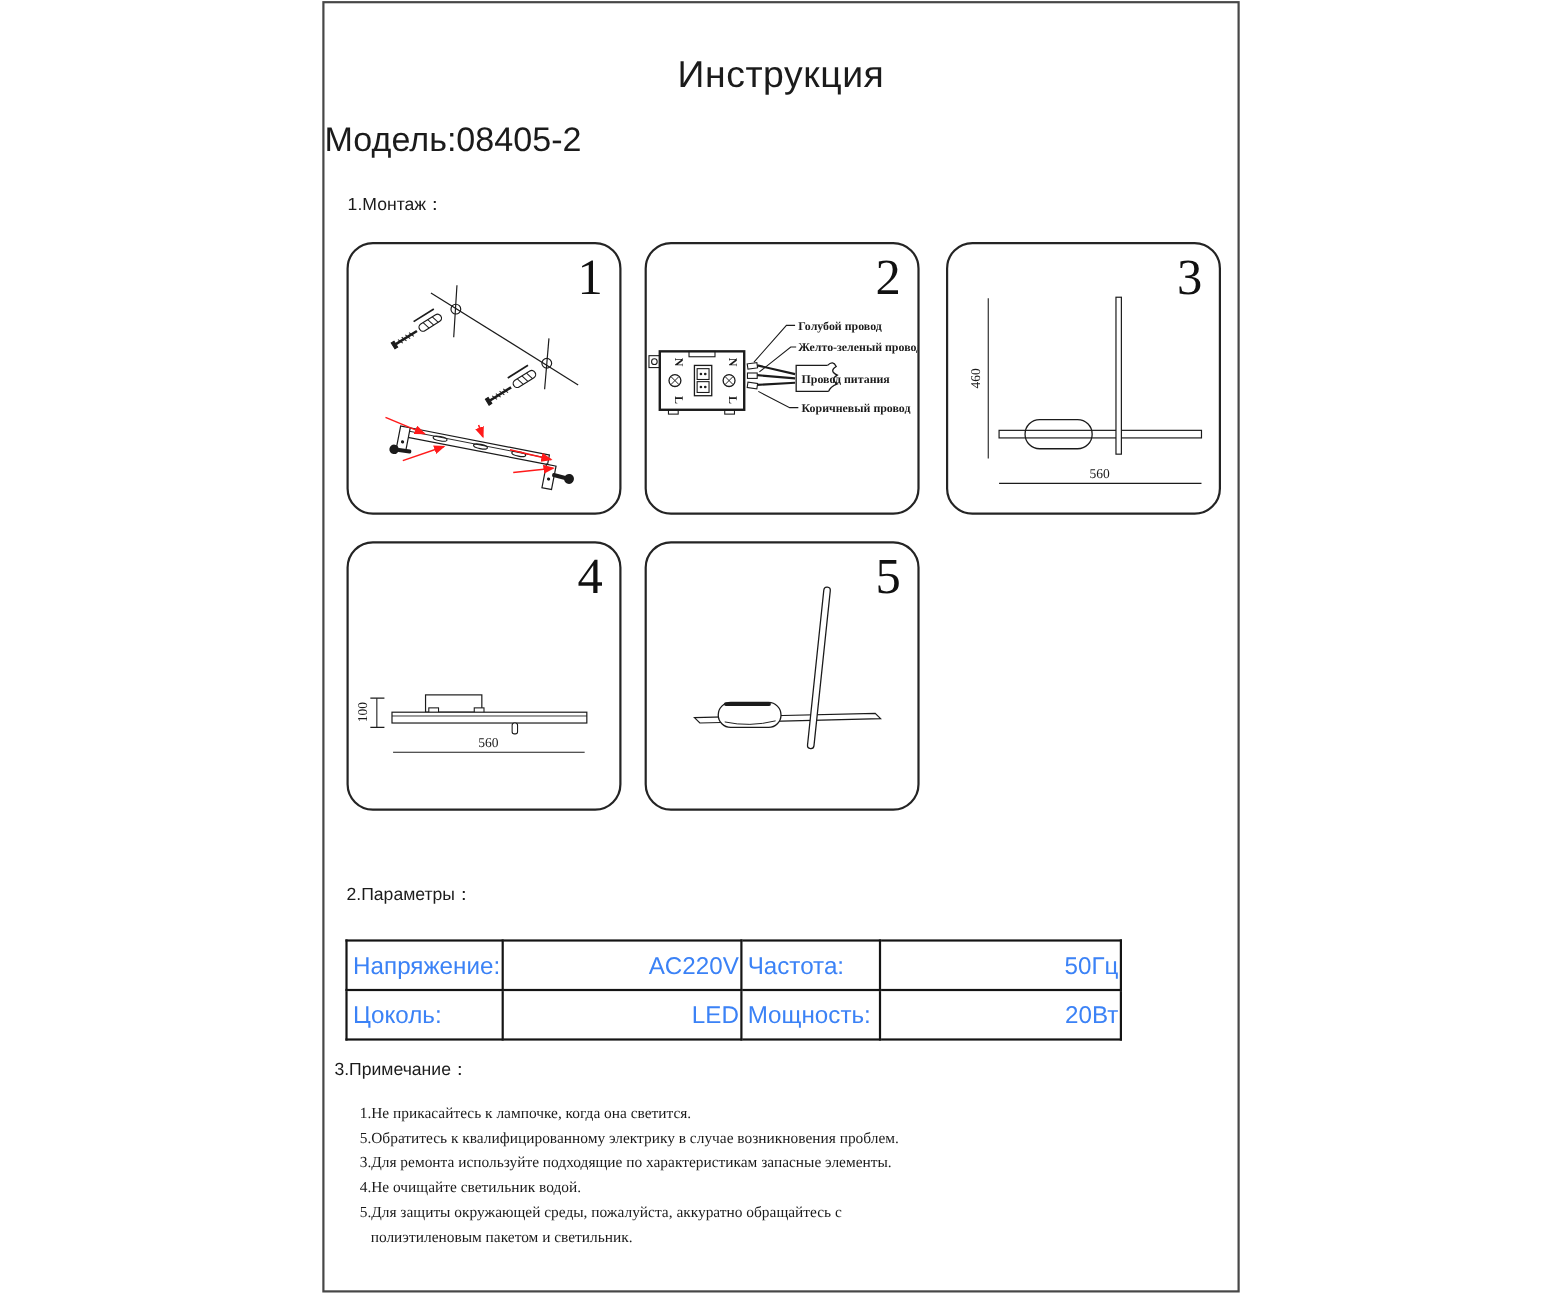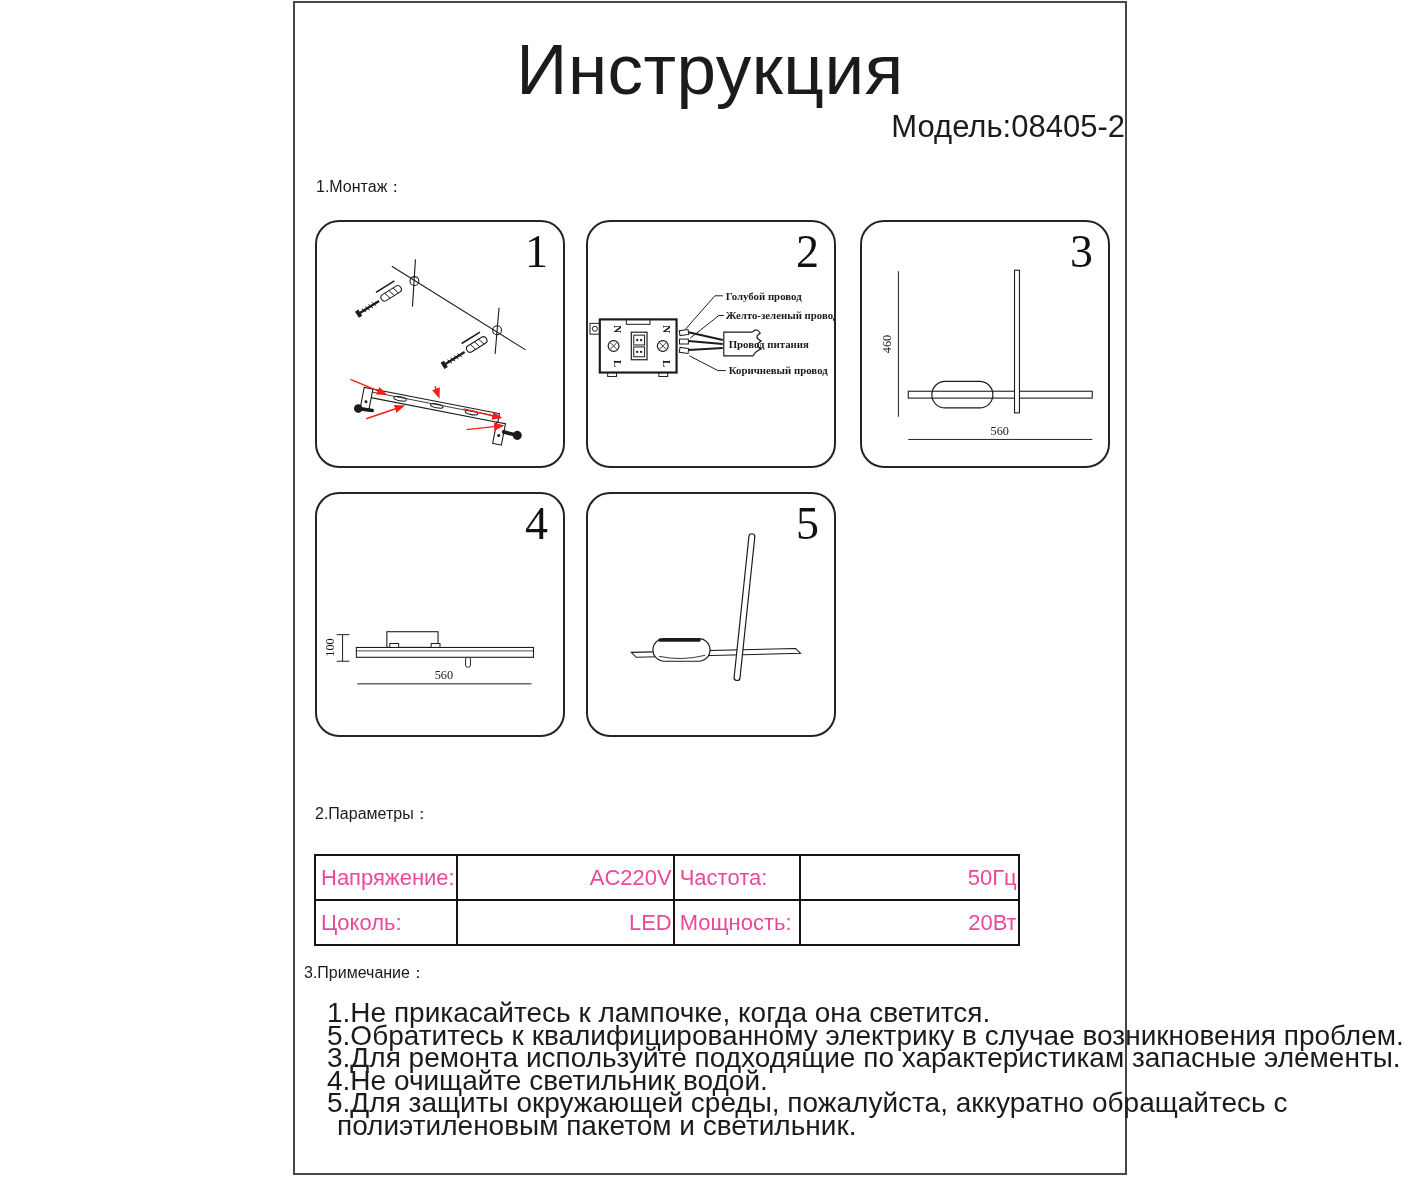--- a/index.html
+++ b/index.html
@@ -5,25 +5,25 @@
   html,body{margin:0;padding:0;}
   body{
     width:1417px;height:1181px;position:relative;background:#ffffff;
     font-family:"Liberation Sans", sans-serif;color:#1b1b1b;overflow:hidden;
   }
   .page{
     position:absolute;left:293px;top:1px;width:834px;height:1174px;
     border:2px solid #474747;background:#fff;box-sizing:border-box;
   }
   .title{
-    position:absolute;top:31px;left:0;width:100%;text-align:center;
-    font-size:71px;line-height:1.0;letter-spacing:0.5px;
+    position:absolute;top:48px;left:0;width:100%;text-align:center;
+    font-size:34px;line-height:1.0;letter-spacing:0.5px;
   }
   .model-line{
-    position:absolute;top:108px;left:0;width:100%;text-align:right;
+    position:absolute;top:108px;left:0;width:100%;text-align:left;
     font-size:31px;line-height:1.0;
   }
   .sec-heading{position:absolute;font-size:16px;line-height:1.0;}
   #h-montage{left:21px;top:176px;}
   #h-params{left:20px;top:803px;}
   #h-notes{left:9px;top:962px;}
 
   .panel{
     position:absolute;width:250px;height:248px;border:2px solid #242424;
     border-radius:24px;box-sizing:border-box;background:#fff;
@@ -34,27 +34,27 @@
   #panel-4{left:20px;top:489px;height:245px;}
   #panel-5{left:291px;top:489px;height:245px;}
   .panel-num{
     position:absolute;top:2px;right:15px;font-family:"Liberation Serif", serif;
     font-size:46px;line-height:1.2;color:#111;
   }
   .diagram{position:absolute;left:0;top:0;width:100%;height:100%;}
 
   table.params{
     position:absolute;left:19px;top:851px;border-collapse:collapse;
-    font-size:22px;color:#ec4899;table-layout:fixed;
+    font-size:22px;color:#3b82f6;table-layout:fixed;
   }
   table.params td{border:2px solid #141414;height:41px;overflow:hidden;white-space:nowrap;}
   td.lbl{text-align:left;padding-left:5px;}
   td.val{text-align:right;}
 
-  .notes{position:absolute;left:32px;top:999px;font-size:28px;line-height:22.6px;}
+  .notes{position:absolute;left:32px;top:999px;font-size:14px;line-height:22.6px;font-family:Liberation Serif, serif;}
   .note-line{white-space:nowrap;}
   .note-line.cont{margin-left:10px;}
 
   svg text{font-family:"Liberation Serif", serif;fill:#1b1b1b;}
   svg .wire-label{font-size:11px;font-weight:bold;}
   svg .dim-label{font-size:12.5px;}
   svg .term-letter{font-size:11px;font-weight:bold;}
 </style>
 </head>
 <body>

